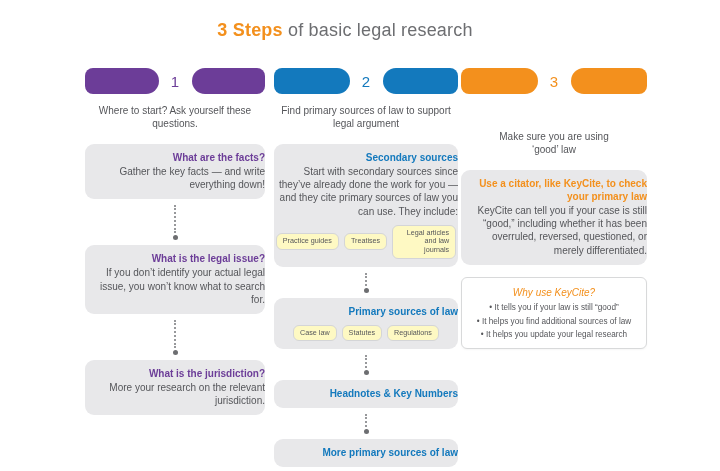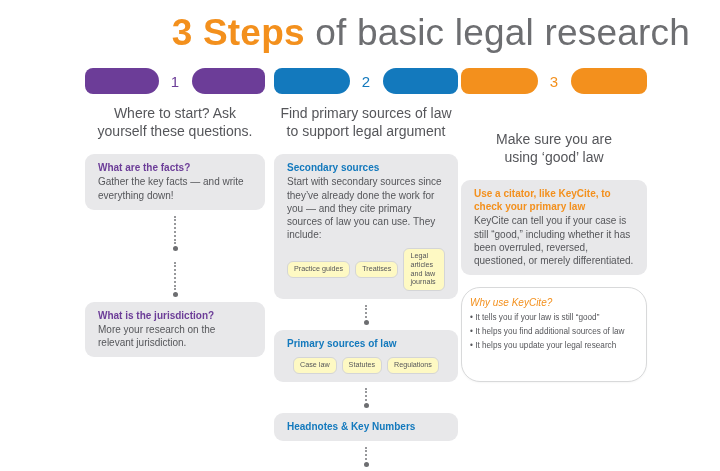--- a/index.html
+++ b/index.html
@@ -3,22 +3,22 @@
 <meta charset="utf-8">
 <style>
   * { margin:0; padding:0; box-sizing:border-box; }
   html,body { background:#ffffff; }
   #canvas {
     position:relative; width:720px; height:471px; background:#ffffff;
     font-family:"Liberation Sans", sans-serif; overflow:hidden;
   }
   
   .main-title {
-    position:absolute; top:12px; left:0; right:30px; text-align:right;
-    font-size:37px; color:#6d6e71; letter-spacing:0.2px;
+    position:absolute; top:20px; left:0; right:30px; text-align:center;
+    font-size:18px; color:#6d6e71; letter-spacing:0.2px;
   }
   .main-title .hl { color:#f3901d; font-weight:bold; }
 
   
   .col { position:absolute; top:68px; display:flex; flex-direction:column; align-items:center; }
   .col1 { left:85px;  width:180px; --c:#6c3d98; }
   .col2 { left:274px; width:184px; --c:#1379bd; }
   .col3 { left:461px; width:186px; --c:#f3901d; }
 
   
@@ -27,35 +27,35 @@
   .seg.left  { border-radius:8px 13px 13px 8px; }
   .seg.right { border-radius:13px 8px 8px 13px; }
   .num {
     flex:0 0 auto; width:29px; height:29px; margin:0 2px; background:#ffffff;
     border-radius:50%; color:var(--c); font-size:15px;
     display:flex; align-items:center; justify-content:center;
   }
 
   
   .subtitle {
-    margin:10px 0 14px; text-align:center; font-size:14px; line-height:1.3;
+    margin:10px 0 14px; text-align:center; font-size:10px; line-height:1.3;
     color:#55565a;
   }
   .col1 .subtitle { max-width:162px; }
   .col2 .subtitle { max-width:176px; }
   .col3 .subtitle { max-width:122px;margin-top:36px; }
 
   
   .gbox {
-    width:100%; background:#e8e8ea; border-radius:9px; padding:7px 13px 8px;
-    text-align:left;
+    width:100%; background:#e8e8ea; border-radius:9px; padding:7px 0 8px;
+    text-align:right;
   }
   .wbox {
-    width:100%; background:#ffffff; border:1px solid #d8d9da; border-radius:19px;
-    padding:7px 8px 27px; box-shadow:0 1px 2px rgba(0,0,0,0.04);
+    width:100%; background:#ffffff; border:1px solid #d8d9da; border-radius:6px;
+    padding:7px 8px 4px; text-align:center; box-shadow:0 1px 2px rgba(0,0,0,0.04);
   }
   .box-title { font-size:10px; font-weight:bold; color:var(--c); line-height:1.3; }
   .box-body  { font-size:10px; color:#55565a; line-height:1.32; margin-top:1px; }
 
   
   .connector { display:flex; flex-direction:column; align-items:center; margin:6px 0 5px; }
   .connector .dots { display:block; width:0; border-left:2px dotted #97989b; }
   .connector.tall  .dots { height:28px; }
   .connector.short .dots { height:13px; }
   .connector .enddot { display:block; width:5px; height:5px; border-radius:50%; background:#6d6e71; margin-top:2px; }
@@ -94,20 +94,24 @@
 
     <div class="gbox">
       <div class="box-title">What are the facts?</div>
       <div class="box-body">Gather the key facts — and write everything down!</div>
     </div>
     <div class="connector tall">
         <i class="dots"></i>
         <i class="enddot"></i>
       </div>
 
+    <div class="gbox">
+      <div class="box-title">What is the legal issue?</div>
+      <div class="box-body">If you don’t identify your actual legal issue, you won’t know what to search for.</div>
+    </div>
     <div class="connector tall">
         <i class="dots"></i>
         <i class="enddot"></i>
       </div>
 
     <div class="gbox">
       <div class="box-title">What is the jurisdiction?</div>
       <div class="box-body">More your research on the relevant jurisdiction.</div>
     </div>
   </div>

